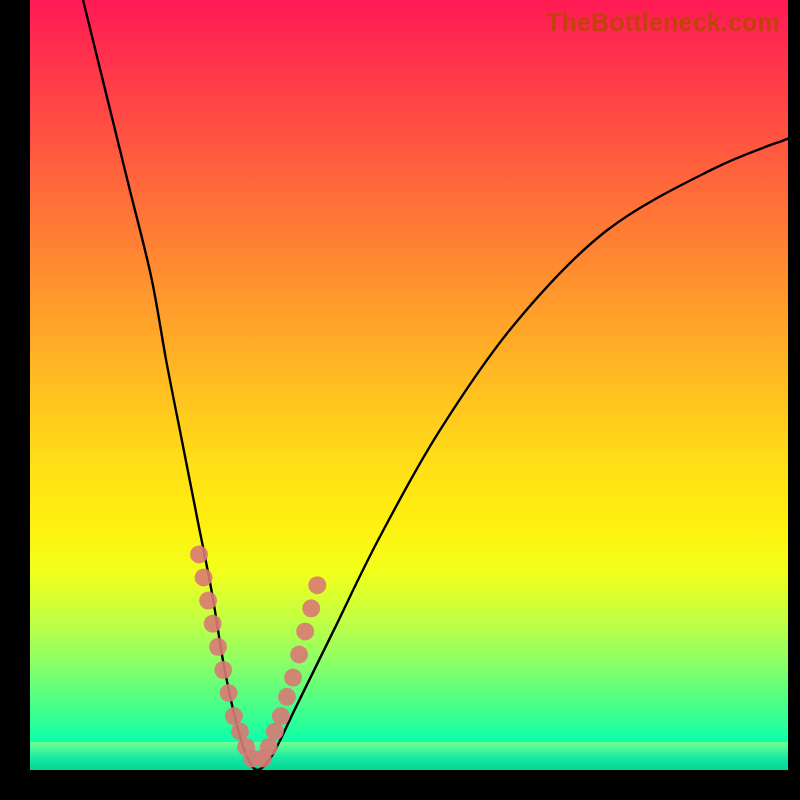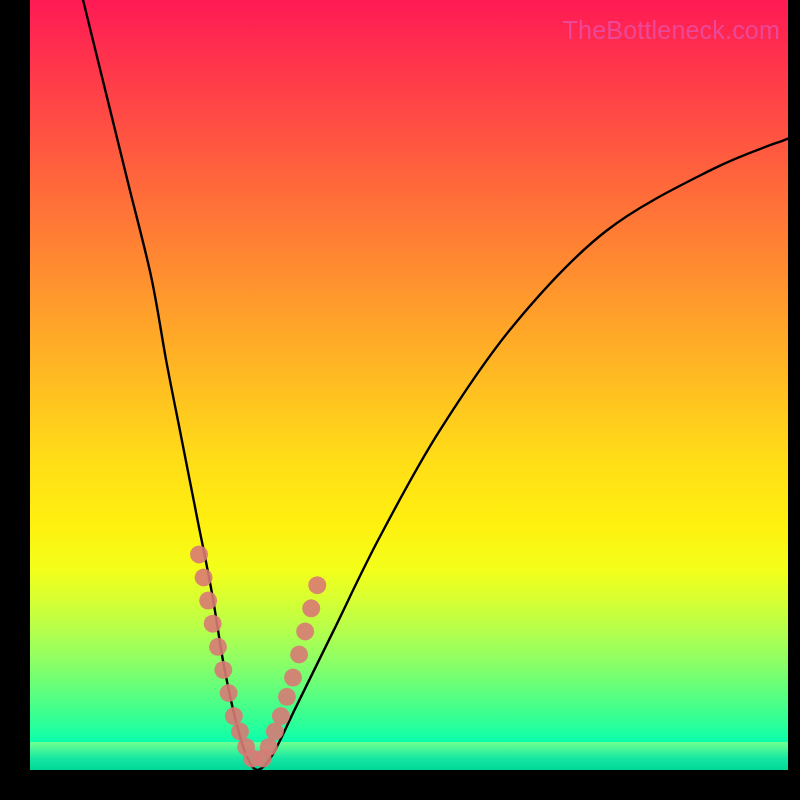--- a/index.html
+++ b/index.html
@@ -52,25 +52,25 @@
       #40f59a 30%,
       #15e6a2 60%,
       #00d896 100%);
   }
   svg.curve {
     position: absolute;
     inset: 0;
   }
   .watermark {
     position: absolute;
-    top: 16px;
+    top: 8px;
     right: 20px;
-    color: #ec4899;
+    color: #c2410c;
     font-size: 25px;
-    font-weight: 400;
+    font-weight: 700;
     letter-spacing: 0.2px;
   }
 </style>
 </head>
 <body>
 
 <div class="frame">
   <div class="gradient"></div>
   <div class="green-band"></div>
 

